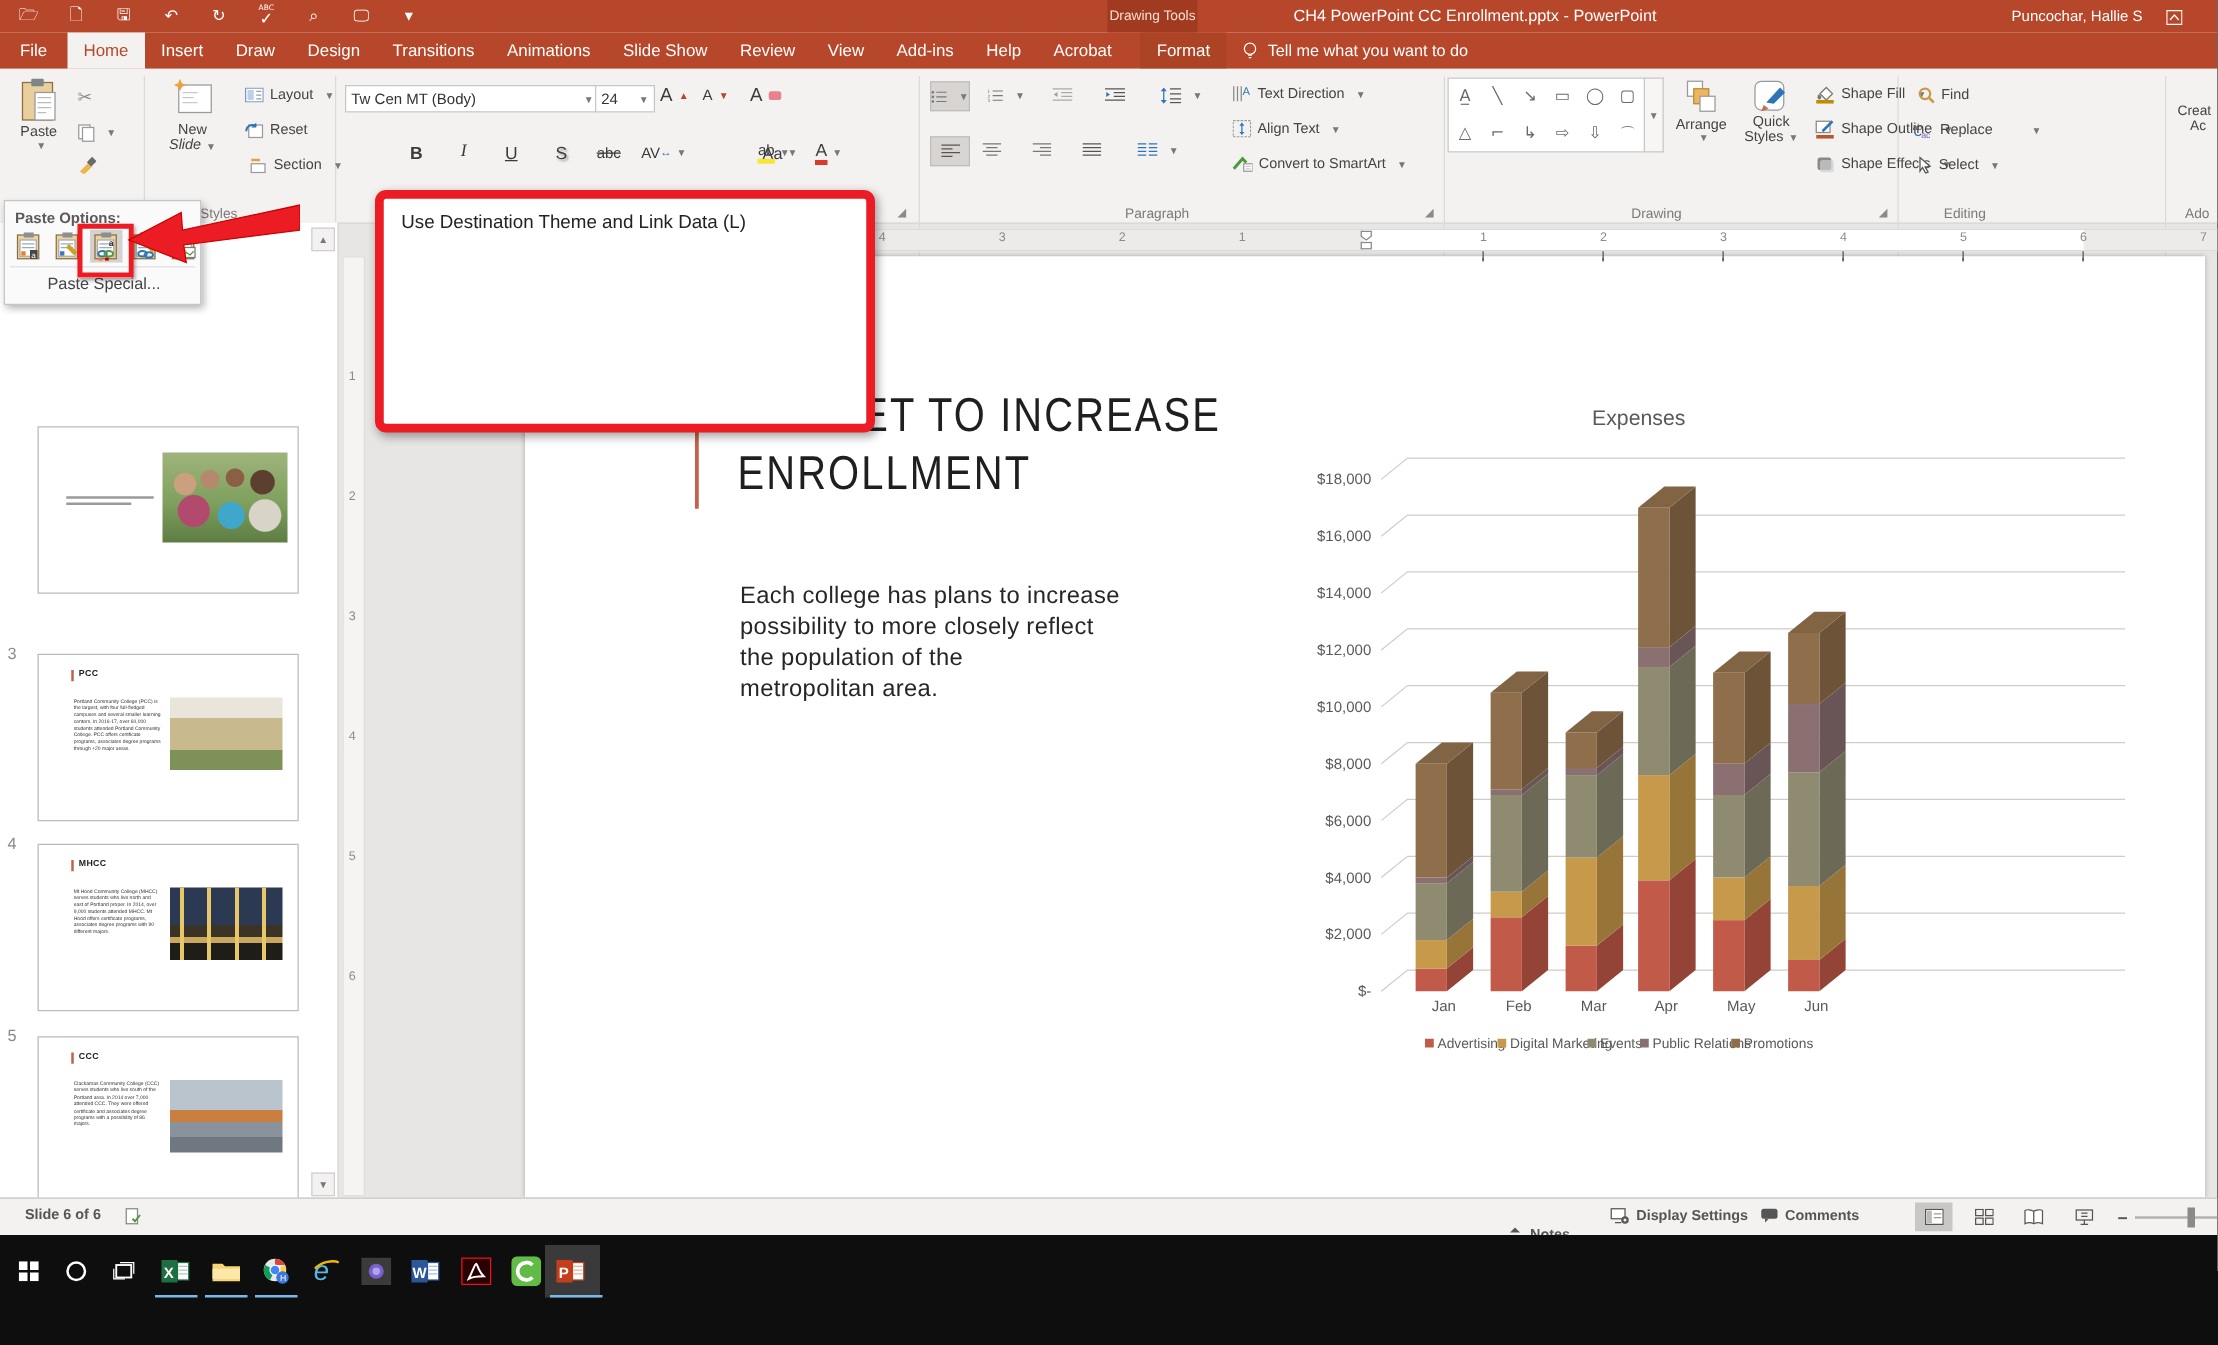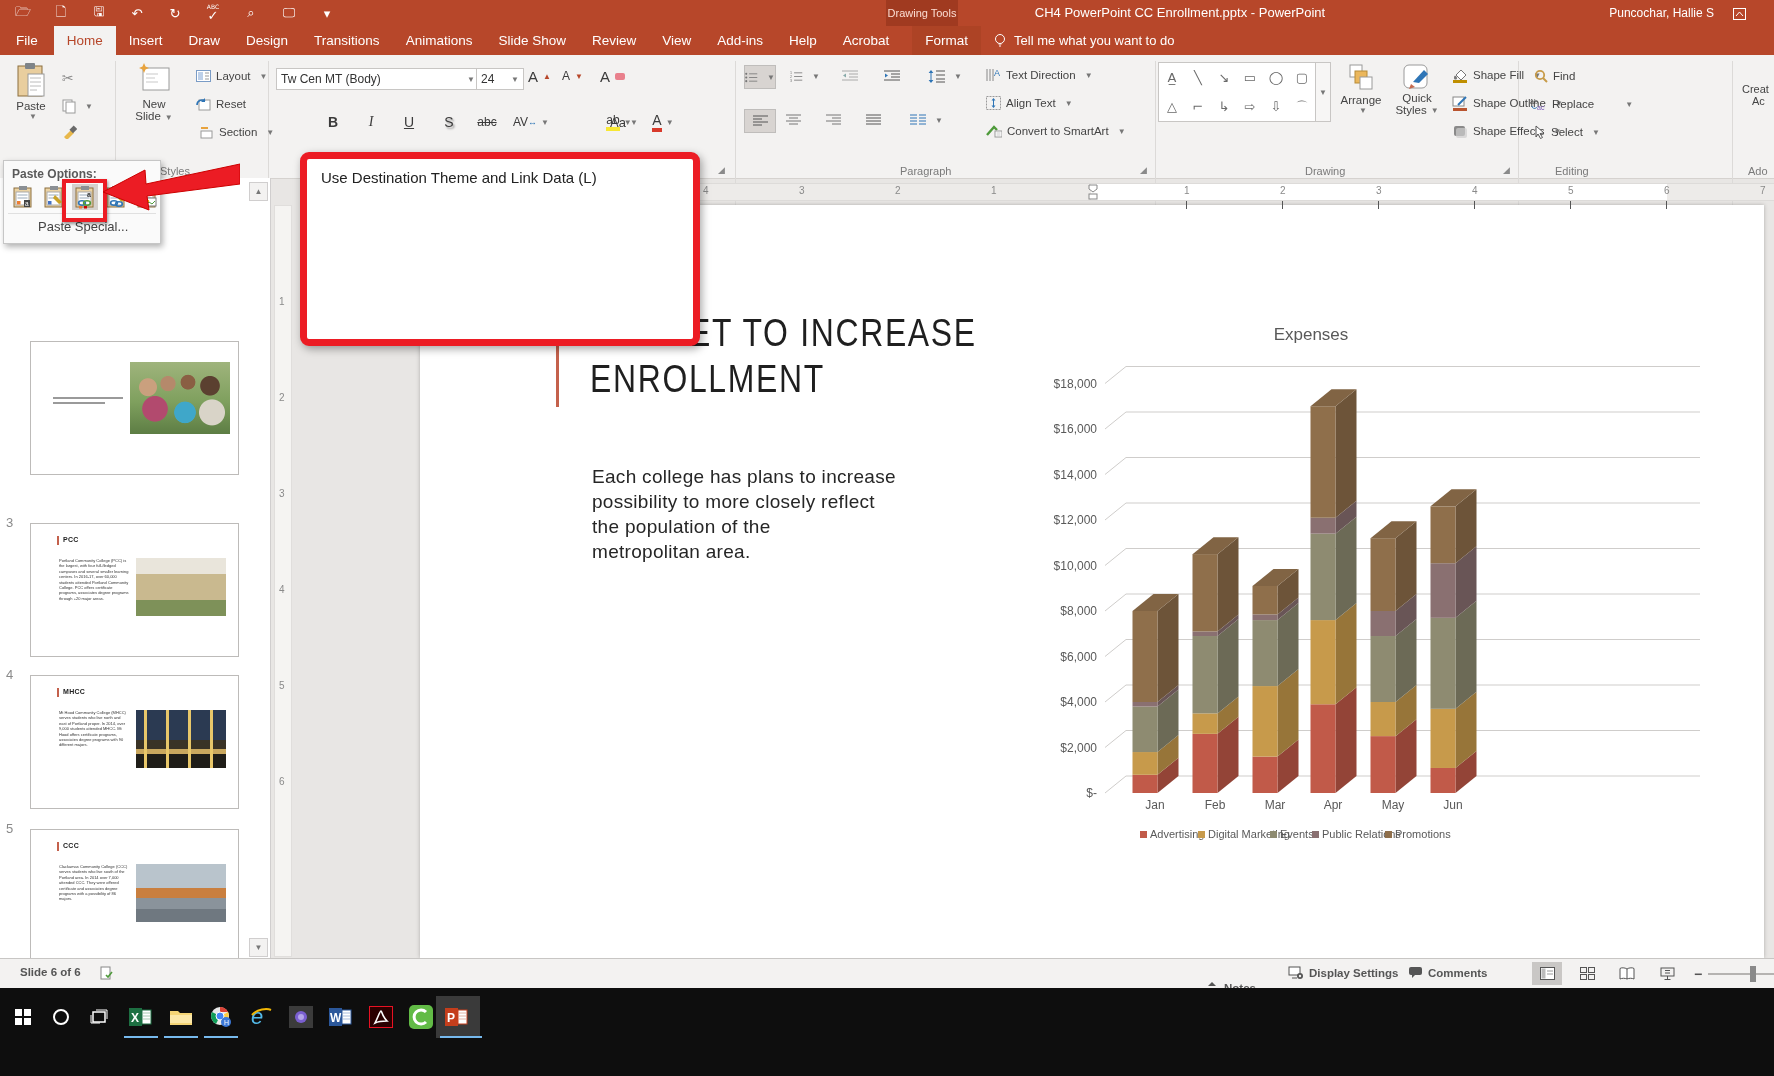--- a/index.html
+++ b/index.html
@@ -171,21 +171,21 @@
         </svg>
     </div>
 
     <div class="bigbtn" style="left:126px;top:7px;width:56px;">
       <svg width="34" height="36" viewBox="0 0 34 36">
         <rect x="6" y="6" width="26" height="22" fill="#fff" stroke="#9a9a9a"></rect>
         <path d="M9 12h12M9 16h9M9 20h12" stroke="#c9c9c9"></path>
         <path d="M7 1l1.5 3.5L12 6 8.5 7.5 7 11 5.5 7.5 2 6l3.5-1.5z" fill="#E8A33D"></path>
       </svg>
       <span>New</span>
-      <span style="display:flex;align-items:flex-end;">
+      <span style="display:flex;align-items:flex-end;font-style:italic;">
           <span>Slide</span>
           <span class="caret">▼</span>
         </span>
     </div>
     <div class="smbtn" style="left:196px;top:10px;">
       <svg width="15" height="12" viewBox="0 0 15 12">
           <rect x="0.5" y="0.5" width="14" height="11" fill="#fff" stroke="#7a9cc6"></rect>
           <rect x="2" y="2" width="5" height="8" fill="#BDD0E9"></rect>
           <path d="M9 3h4M9 6h4M9 9h4" stroke="#9a9a9a"></path>
         </svg>

